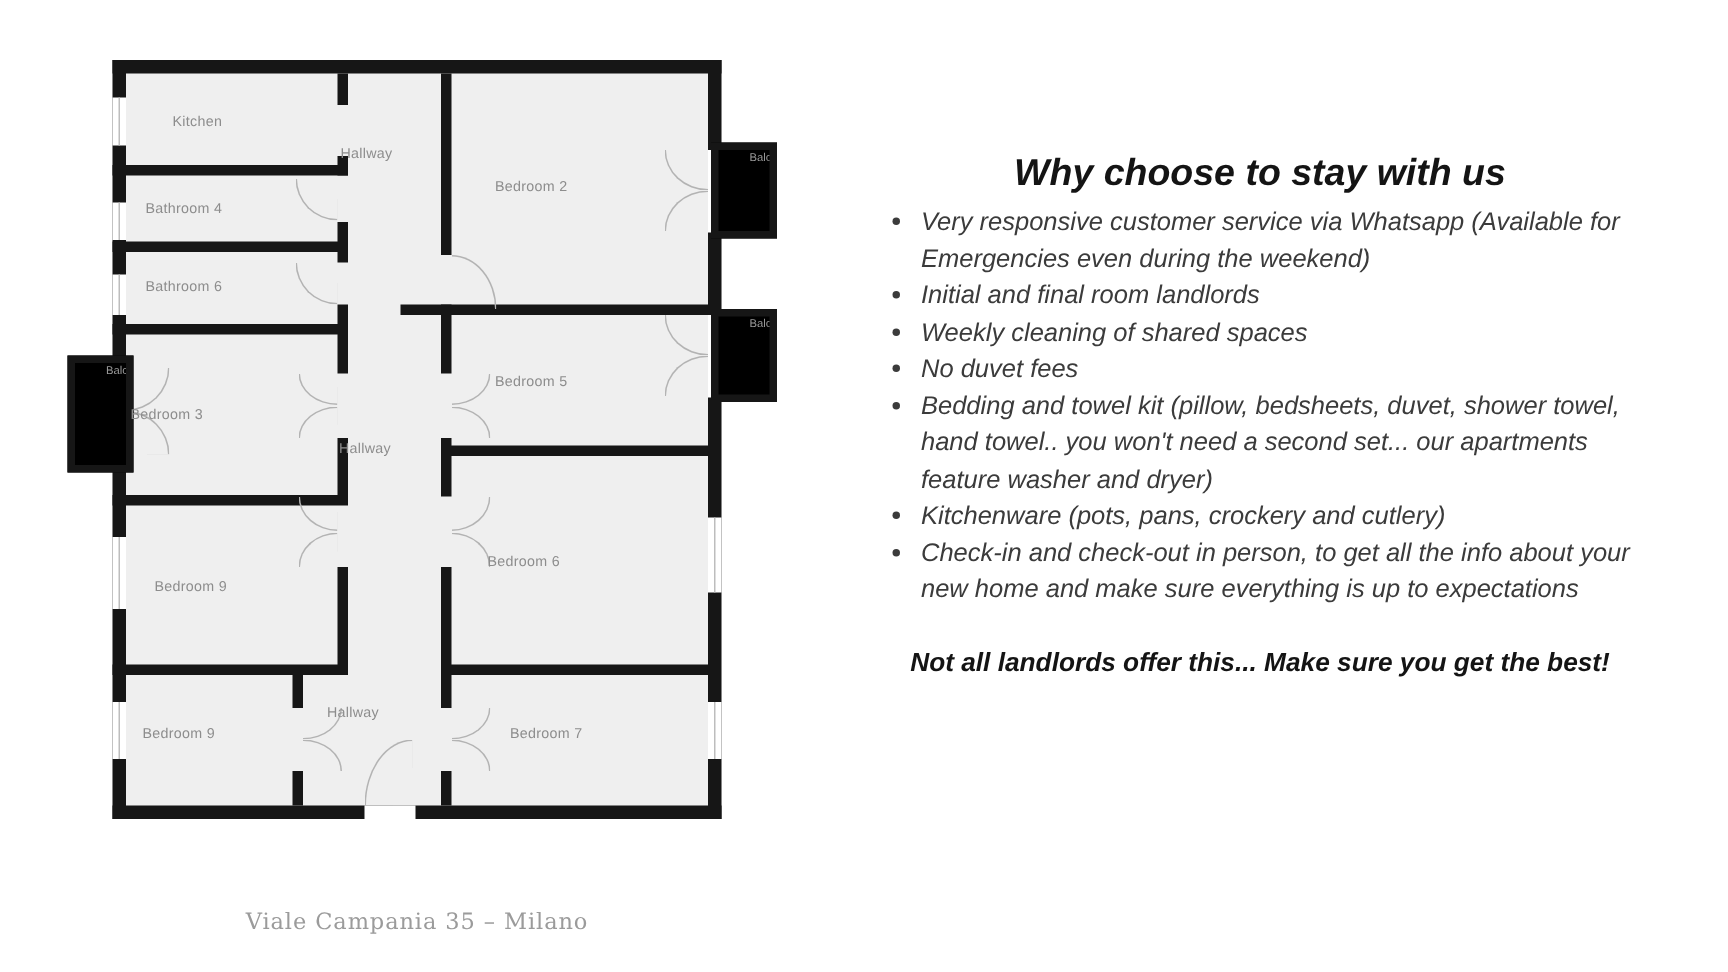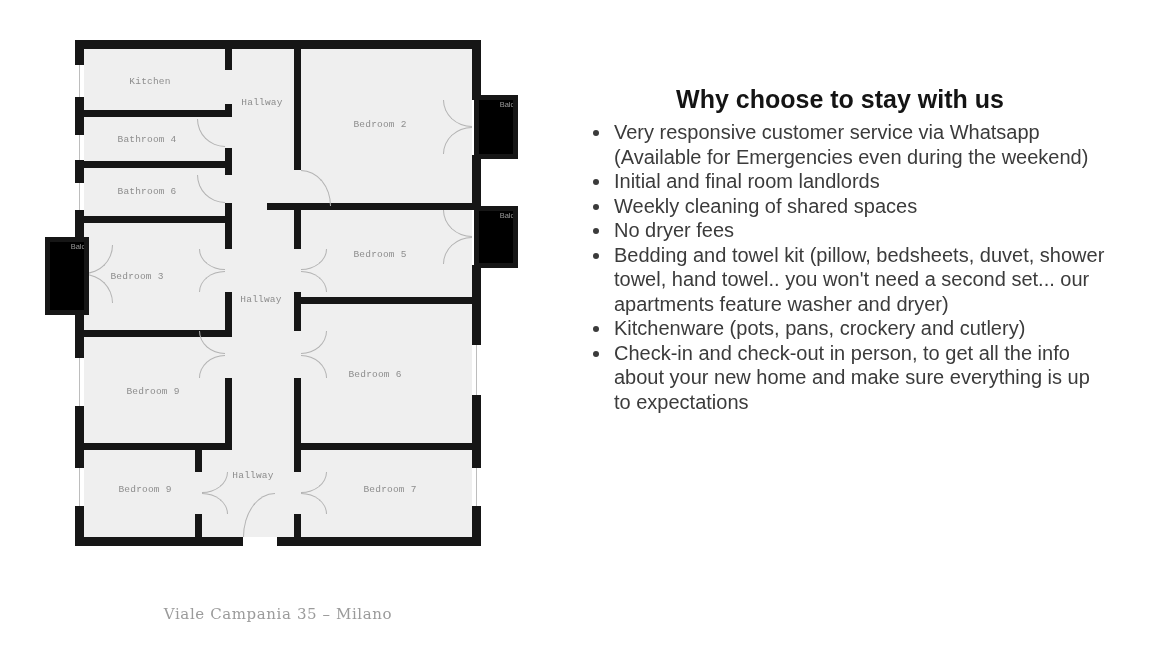--- a/index.html
+++ b/index.html
@@ -10,36 +10,36 @@
   .plan { position:absolute; left:75px; top:40px; width:406px; height:506px;
           background:#efefef; }
   .w    { position:absolute; background:#161616; }          
   .win  { position:absolute; background:#ffffff; }          
   .win-v::after { content:''; position:absolute; left:4px; top:0; width:1px; height:100%; background:#bdbdbd; }
   .arc  { position:absolute; border:0 solid #b3b3b3; background:transparent; }
   .arc.tl { border-top-left-radius:100%;  border-top-width:1px; border-left-width:1px; }
   .arc.tr { border-top-right-radius:100%; border-top-width:1px; border-right-width:1px; }
   .arc.bl { border-bottom-left-radius:100%;  border-bottom-width:1px; border-left-width:1px; }
   .arc.br { border-bottom-right-radius:100%; border-bottom-width:1px; border-right-width:1px; }
-  .rlabel { position:absolute; font-size:9.5px; color:#8d8d8d; text-align:center; letter-spacing:.2px;font-family:Liberation Mono, monospace; }
+  .rlabel { position:absolute; font-size:9.5px; color:#8d8d8d; letter-spacing:.2px; }
   .balc { position:absolute; background:#000000; border:5px solid #161616;
           display:flex; justify-content:center; overflow:hidden;padding-left:34px; }
   .balc span { font-size:7.5px; color:#9a9a9a; white-space:nowrap; }
 
   .caption { position:absolute; left:75px; top:605px; width:406px; text-align:center;
              font-family:"DejaVu Serif", serif; font-size:15px; color:#9b9b9b;
              letter-spacing:.6px; }
 
   
-  .content { position:absolute; left:568px; top:84px; width:544px; color:#3b3b3b; }
+  .content { position:absolute; left:568px; top:100px; width:544px; color:#3b3b3b;font-style:italic; }
   .title   { font-size:25px; line-height:1.25; font-weight:bold; color:#141414;
              text-align:center; }
   .subtitle{ margin-top:44px; font-size:17px; font-weight:bold; color:#1e1e1e;
              text-align:center; }
-  .bullets { margin-top:5px; padding-left:44px; font-size:20px; line-height:24.5px;
+  .bullets { margin-top:5px; padding-left:44px; font-size:17px; line-height:24.5px;
              list-style:disc; }
   .bullets li { padding-left:2px; }
   .footer  { margin-top:25px; font-size:17.5px; font-weight:bold; color:#141414;
              text-align:center; white-space:nowrap; }
 </style>
 </head>
 <body>
 
 <div class="plan">
 
@@ -137,18 +137,19 @@
 </div>
 
 <div class="caption">Viale Campania 35 – Milano</div>
 
 <div class="content">
   <div class="title">Why choose to stay with us</div>
   <ul class="bullets">
       <li>Very responsive customer service via Whatsapp (Available for Emergencies even during the weekend)</li>
       <li>Initial and final room landlords</li>
       <li>Weekly cleaning of shared spaces</li>
-      <li>No dryer fees</li>
+      <li>No duvet fees</li>
       <li>Bedding and towel kit (pillow, bedsheets, duvet, shower towel, hand towel.. you won't need a second set... our apartments feature washer and dryer)</li>
       <li>Kitchenware (pots, pans, crockery and cutlery)</li>
       <li>Check-in and check-out in person, to get all the info about your new home and make sure everything is up to expectations</li>
     </ul>
+  <div class="footer">Not all landlords offer this... Make sure you get the best!</div>
 </div>
 
 </body></html>

